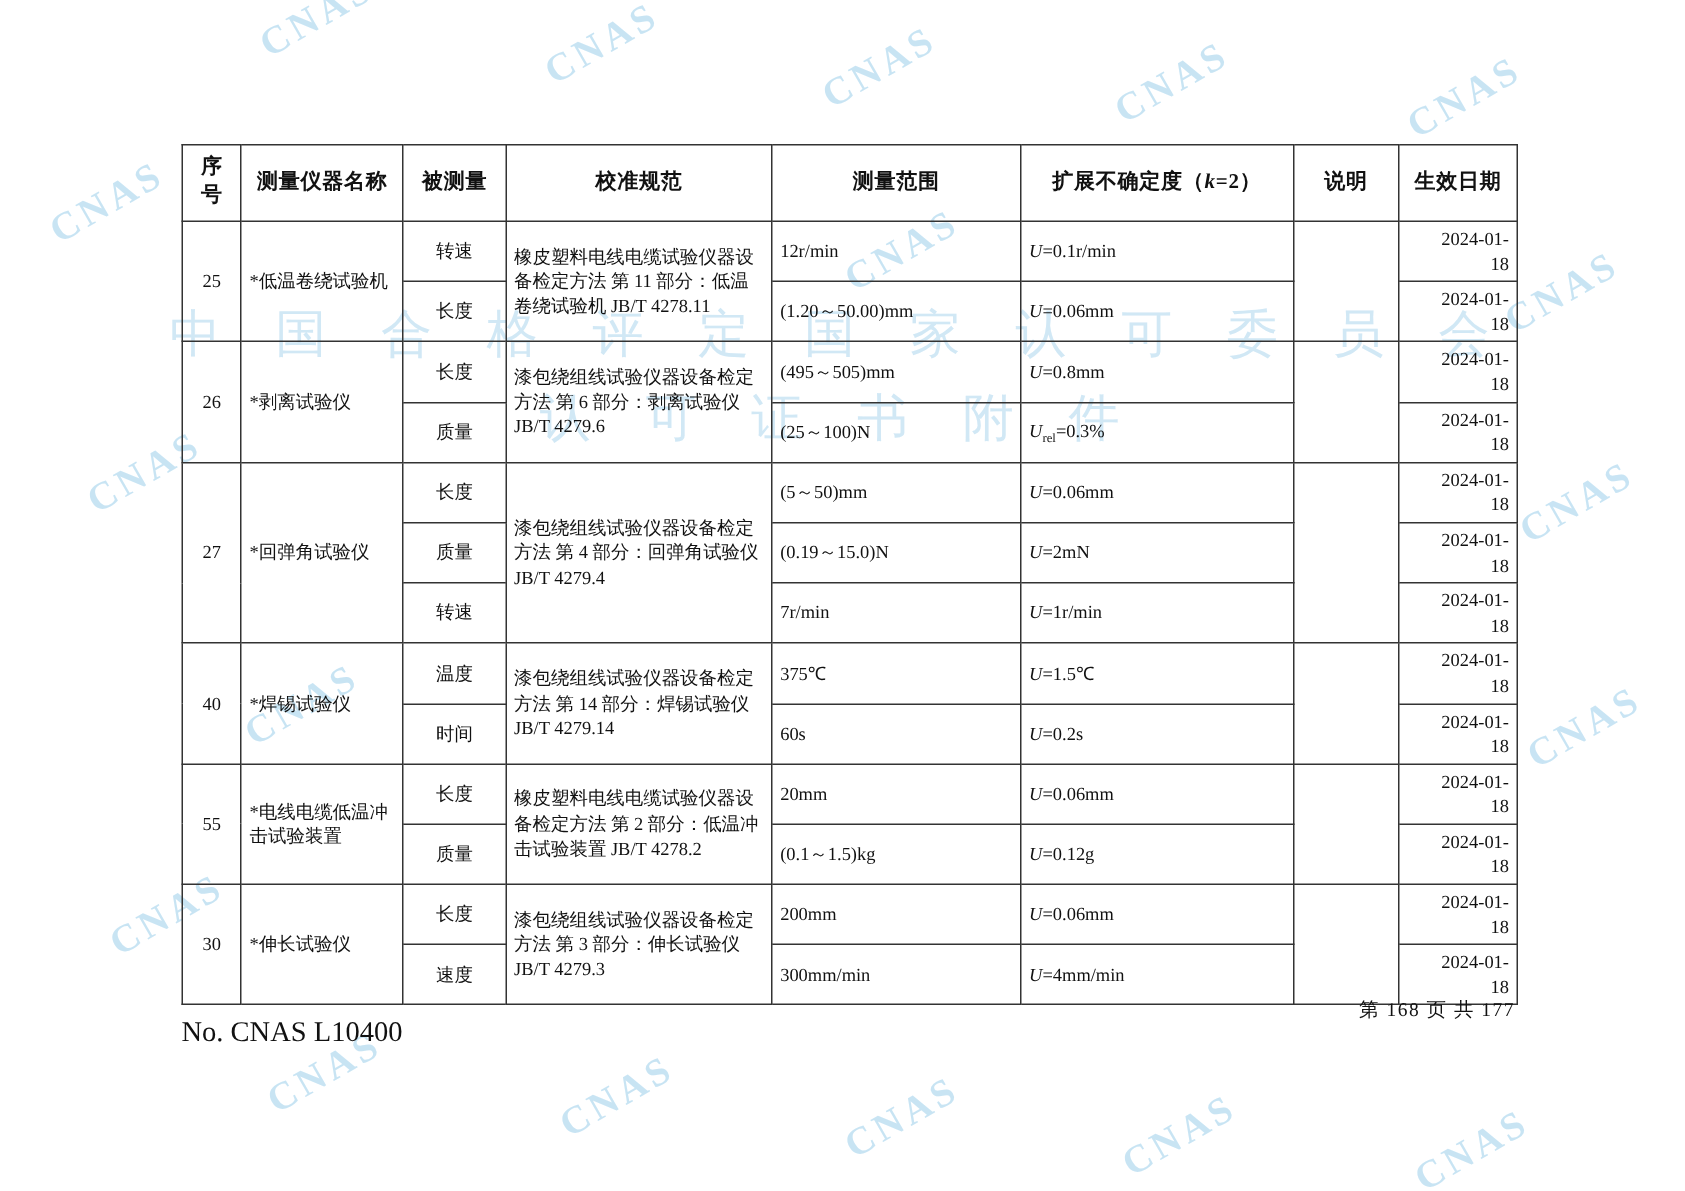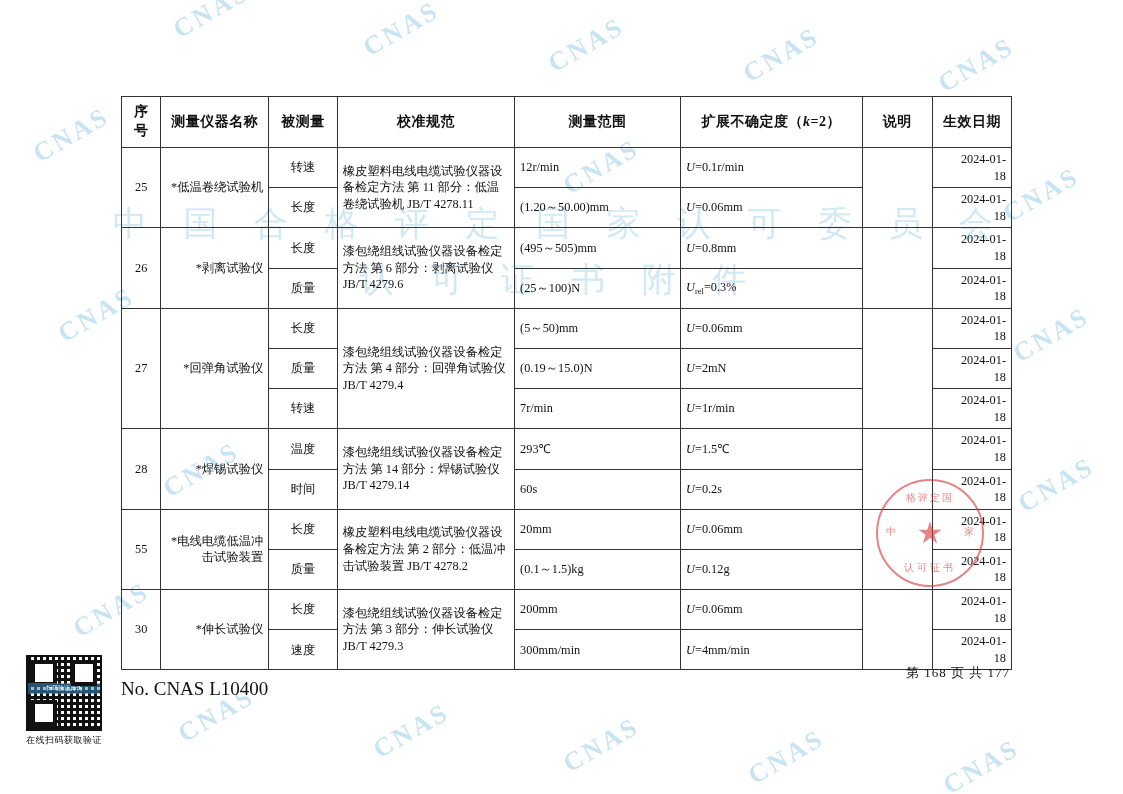--- a/index.html
+++ b/index.html
@@ -98,21 +98,21 @@
   .c-no      { width: 38px;  text-align: center; }
   .c-name    { width: 104px; text-align: center; }
   .c-meas    { width: 66px;  text-align: center; }
   .c-spec    { width: 171px; text-align: left; }
   .c-range   { width: 160px; text-align: left; }
   .c-unc     { width: 175px; text-align: left; }
   .c-note    { width: 68px;  text-align: center; }
   .c-date    { width: 76px;  text-align: left; }
 
   td.cell-no   { text-align: center; font-size: 12.5px; }
-  td.cell-name { text-align: right; font-size: 12.8px; line-height: 1.45; }
+  td.cell-name { text-align: left; font-size: 12.8px; line-height: 1.45; }
   td.cell-meas { text-align: center; font-size: 12.5px; }
   td.cell-spec { text-align: left; font-size: 12.2px; line-height: 1.5; }
   td.cell-range, td.cell-unc { text-align: left; font-size: 12.2px; }
   td.cell-date { text-align: right; font-size: 11.6px; line-height: 1.3; }
 
   .row-h { height: 38px; }
 
   
   .footer-no {
     position: absolute;
@@ -336,25 +336,25 @@
         <td class="cell-date">2024-01-<br>18</td>
       </tr>
       <tr class="row-h">
         <td class="cell-meas">转速</td>
         <td class="cell-range">7r/min</td>
         <td class="cell-unc"><span class="ital">U</span>=1r/min</td>
         <td class="cell-date">2024-01-<br>18</td>
       </tr>
 
       <tr class="row-h">
-        <td class="cell-no" rowspan="2">28</td>
+        <td class="cell-no" rowspan="2">40</td>
         <td class="cell-name" rowspan="2">*焊锡试验仪</td>
         <td class="cell-meas">温度</td>
         <td class="cell-spec" rowspan="2">漆包绕组线试验仪器设备检定方法  第 14 部分：焊锡试验仪 JB/T 4279.14</td>
-        <td class="cell-range">293℃</td>
+        <td class="cell-range">375℃</td>
         <td class="cell-unc"><span class="ital">U</span>=1.5℃</td>
         <td class="cell-note" rowspan="2"></td>
         <td class="cell-date">2024-01-<br>18</td>
       </tr>
       <tr class="row-h">
         <td class="cell-meas">时间</td>
         <td class="cell-range">60s</td>
         <td class="cell-unc"><span class="ital">U</span>=0.2s</td>
         <td class="cell-date">2024-01-<br>18</td>
       </tr>
@@ -389,32 +389,18 @@
       <tr class="row-h">
         <td class="cell-meas">速度</td>
         <td class="cell-range">300mm/min</td>
         <td class="cell-unc"><span class="ital">U</span>=4mm/min</td>
         <td class="cell-date">2024-01-<br>18</td>
       </tr>
 
     </tbody>
   </table>
 
-  <div class="seal">
-    <div class="seal-top">格评定国</div>
-    <div class="seal-left">中</div>
-    <div class="seal-right">家</div>
-    <div class="seal-star">★</div>
-    <div class="seal-bottom">认可证书</div>
-  </div>
 
   <div class="footer-no">No. CNAS L10400</div>
   <div class="footer-page">第 168 页 共 177</div>
 
-  <div class="qr-wrap">
-    <div class="qr">
-      <div class="qr-inner"></div>
-      <div class="qr-band">扫码验证真伪</div>
-    </div>
-    <div class="qr-caption">在线扫码获取验证</div>
-  </div>
 
 </div>
 
 </body></html>

